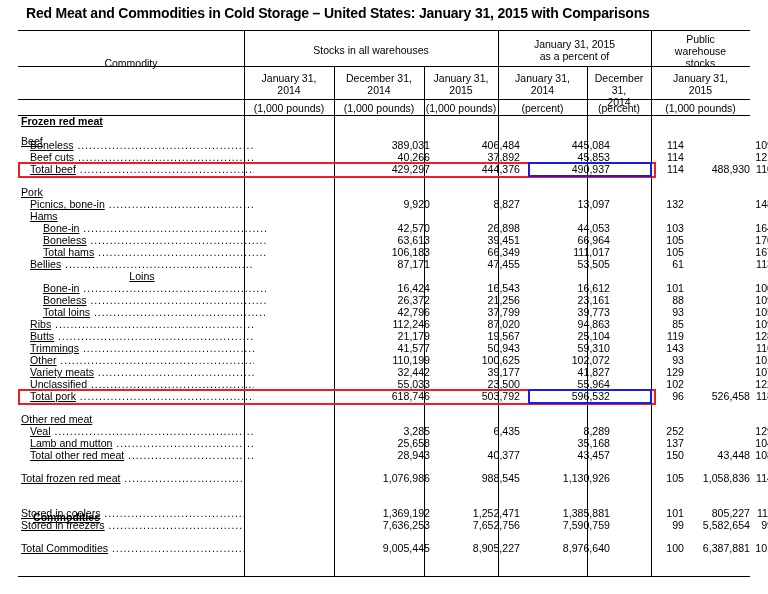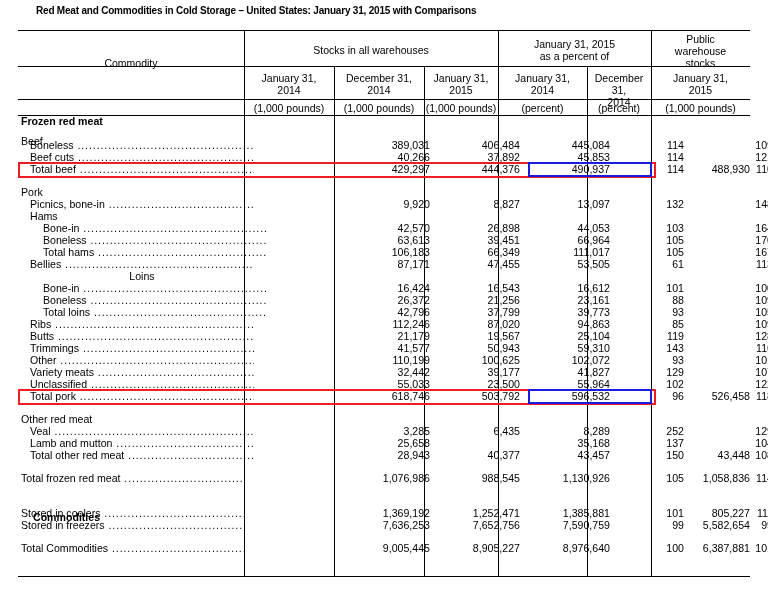--- a/index.html
+++ b/index.html
@@ -19,24 +19,24 @@
   #page {
     position: relative;
     width: 768px;
     height: 594px;
     overflow: hidden;
   }
 
   
   .title {
     position: absolute;
-    left: 36px;
+    left: 26px;
     top: 5px;
     width: 732px;
-    font-size: 10px;
+    font-size: 14px;
     font-weight: bold;
     letter-spacing: -0.2px;
     white-space: nowrap;
   }
 
   
   .table-frame {
     position: absolute;
     left: 18px;
     top: 30px;
@@ -89,21 +89,21 @@
     left: 0;
     top: 0;
     height: 12px;
     line-height: 12.6px;
     font-size: 10.6px;
     white-space: nowrap;
     overflow: hidden;
     width: 224px;
   }
   .label.bold { font-weight: bold; }
-  .label .txt { white-space: pre; }
+  .label .txt { white-space: pre; text-decoration: underline; }
   .label .dots {
     letter-spacing: 0.9px;
     font-size: 10.6px;
   }
 
   .ind0 { padding-left: 3px; }
   .ind1 { padding-left: 12px; }
   .ind2 { padding-left: 25px; }
 
   .num {

